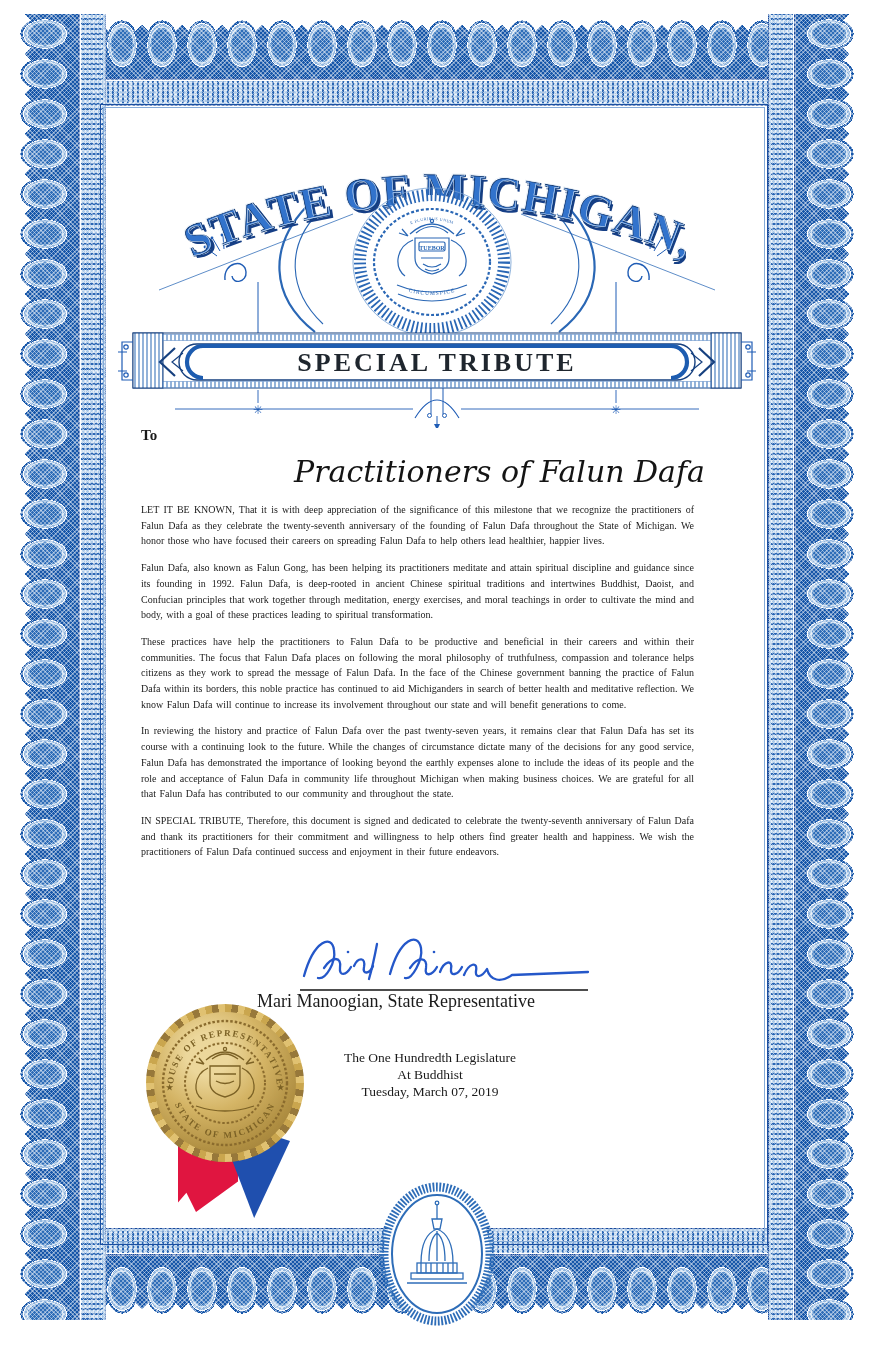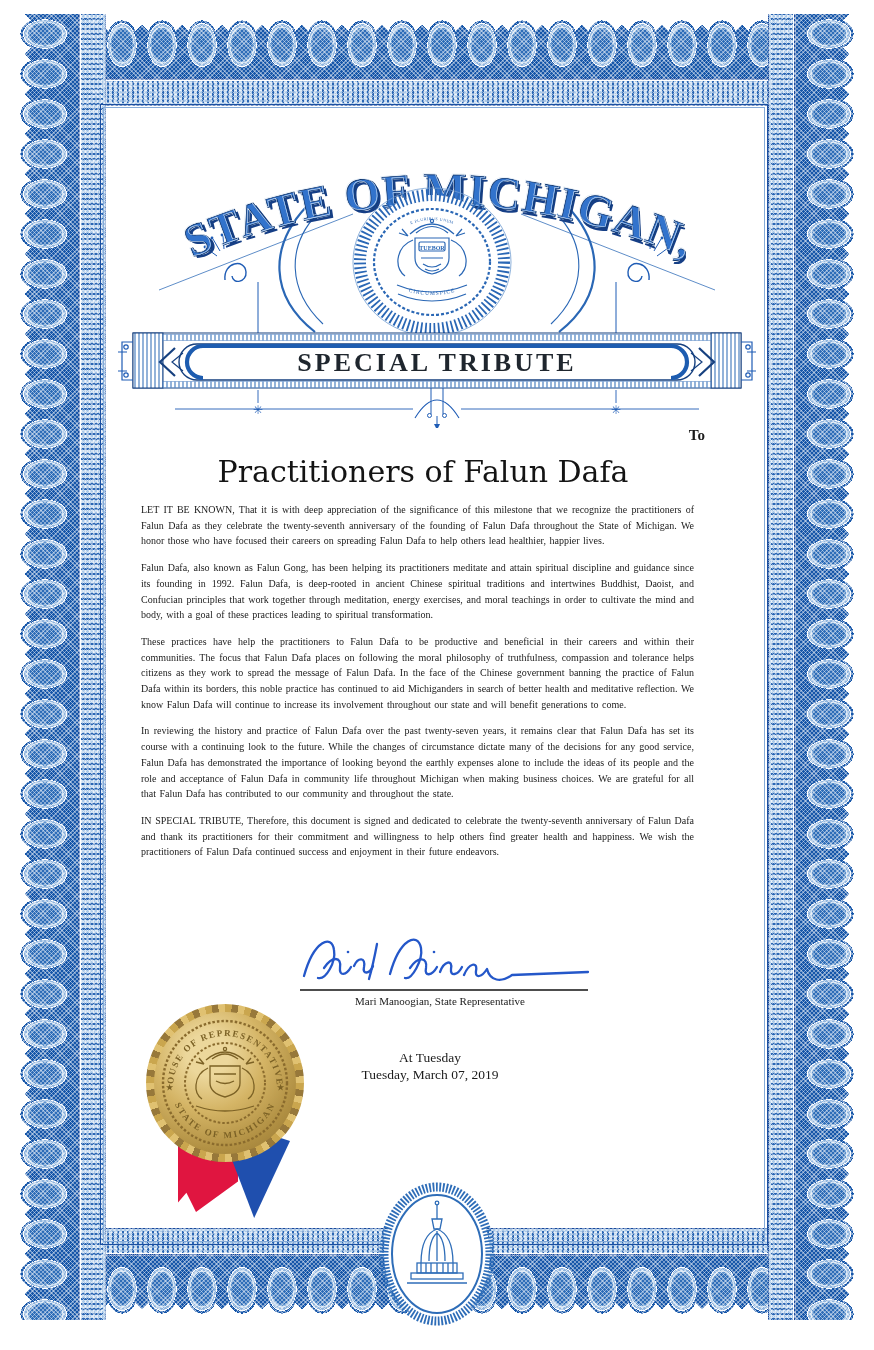--- a/index.html
+++ b/index.html
@@ -64,29 +64,29 @@
     background-size:auto,auto,1.6px auto,22px auto,22px auto,24px auto,1.6px auto,62px 40px,58px 40px;
     background-position:0 0,0 0,left 26px top,left 3px top,left 3px top,left 1px top,left top,right top,right 6px top 20px;
     background-repeat:repeat,repeat,repeat-y,repeat-y,repeat-y,repeat-y,repeat-y,repeat-y,repeat-y;}
 
   .frame{position:absolute;left:100px;right:106px;top:104px;bottom:105px;border:1.5px solid #1b4fa0;z-index:2;}
   .frame::after{content:"";position:absolute;inset:2px;border:1px solid #86abd8;}
 
   
   .header-art{position:absolute;left:117px;top:128px;z-index:4;}
   .flow{position:absolute;left:141px;top:426px;width:564px;z-index:3;color:#1b1b1b;}
-  .to-line{text-align:right;font-weight:bold;font-size:15px;line-height:18px;margin:0 0 6px 0;}
-  .honoree{text-align:center;font-family:"DejaVu Serif","Liberation Serif",serif;
+  .to-line{text-align:left;font-weight:bold;font-size:15px;line-height:18px;margin:0 0 6px 0;}
+  .honoree{text-align:right;font-family:"DejaVu Serif","Liberation Serif",serif;font-style:italic;
            font-size:30px;line-height:36px;margin:10px 0 12px 0;color:#141414;}
   .flow p.body{font-size:10px;line-height:15.7px;text-align:justify;margin:0 11px 11px 0;word-spacing:1px;}
 
   .sig-script{position:absolute;left:298px;top:926px;z-index:4;}
   .sig-rule{position:absolute;left:300px;top:989px;width:288px;height:1.5px;background:#4d4d4d;z-index:3;}
-  .sig-block{position:absolute;left:257px;top:993px;width:366px;text-align:center;z-index:4;
-             font-size:11px;line-height:16px;color:#1b1b1b;}
+  .sig-block{position:absolute;left:257px;top:993px;width:366px;z-index:4;
+             font-size:18px;line-height:16px;color:#1b1b1b;}
   .leg-block{position:absolute;left:277px;top:1049px;width:306px;text-align:center;z-index:4;
              font-size:13.5px;line-height:17px;color:#1b1b1b;}
 
   
   .ribbon{position:absolute;z-index:5;}
   .ribbon-red{left:178px;top:1132px;width:60px;height:80px;background:#e01540;
               clip-path:polygon(0% 2%,100% 16%,100% 62%,30% 100%,14% 76%,0% 88%);}
   .ribbon-blue{left:226px;top:1136px;width:64px;height:82px;background:#1f4fae;
                clip-path:polygon(0% 10%,76% 0%,100% 6%,44% 100%);}
   .seal{position:absolute;left:146px;top:1004px;width:158px;height:158px;z-index:6;}
@@ -244,21 +244,22 @@
     </g>
     <circle cx="50" cy="26" r="1.3" fill="#2457c9"></circle>
       <circle cx="136" cy="26" r="1.3" fill="#2457c9"></circle>
   </svg>
   <div class="sig-rule"></div>
   <div class="sig-block">
     <div>Mari Manoogian, State Representative</div>
   </div>
 
   <div class="leg-block">
-    <div>At Tuesday</div>
+    <div>The One Hundredth Legislature</div>
+    <div>At Buddhist</div>
     <div>Tuesday, March 07, 2019</div>
   </div>
 
   <div class="ribbon ribbon-red"></div>
   <div class="ribbon ribbon-blue"></div>
   <div class="seal">
     <div class="serr"></div>
     <div class="disc"></div>
     <svg viewBox="0 0 158 158">
       <defs>

